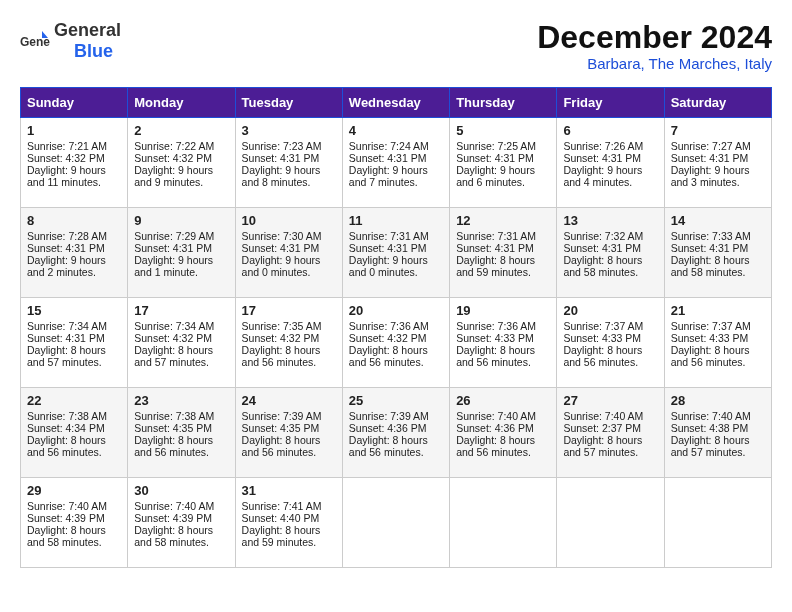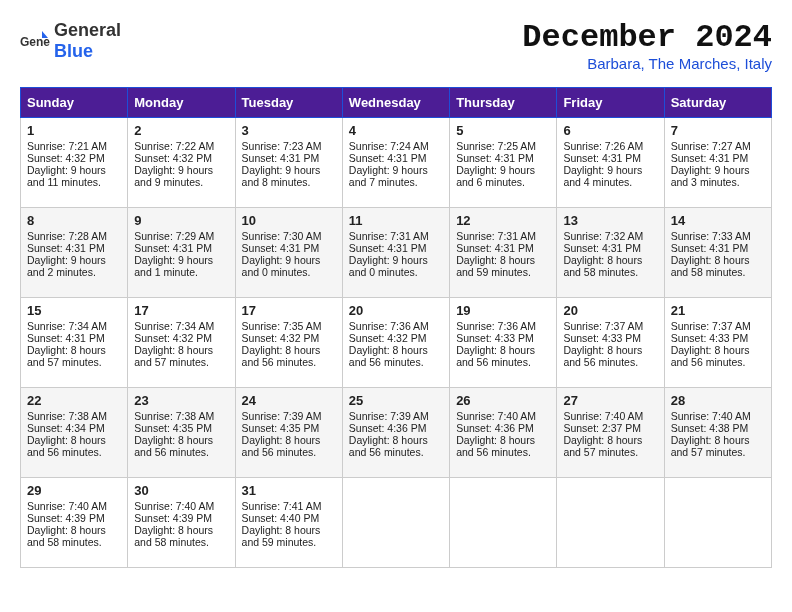--- a/index.html
+++ b/index.html
@@ -16,35 +16,34 @@
       align-items: flex-start;
       margin-bottom: 15px;
     }
     .logo {
       display: flex;
       align-items: center;
       font-size: 18px;
       font-weight: bold;
     }
     .logo-general { color: #333; }
-    .logo-blue { color: #2563eb; }
+    .logo-blue { color: #2563eb; margin-left: 20px; }
     .logo-icon {
       width: 30px;
       height: 30px;
       margin-right: 4px;
     }
     .title-area {
       text-align: right;
     }
     .month-year {
       font-size: 32px;
       font-weight: bold;
       color: #111;
       line-height: 1.1;
-      font-family: Liberation Mono, monospace;
     }
     .location {
       font-size: 15px;
       color: #1d4ed8;
     }
     table {
       width: 100%;
       border-collapse: collapse;
     }
     th {

